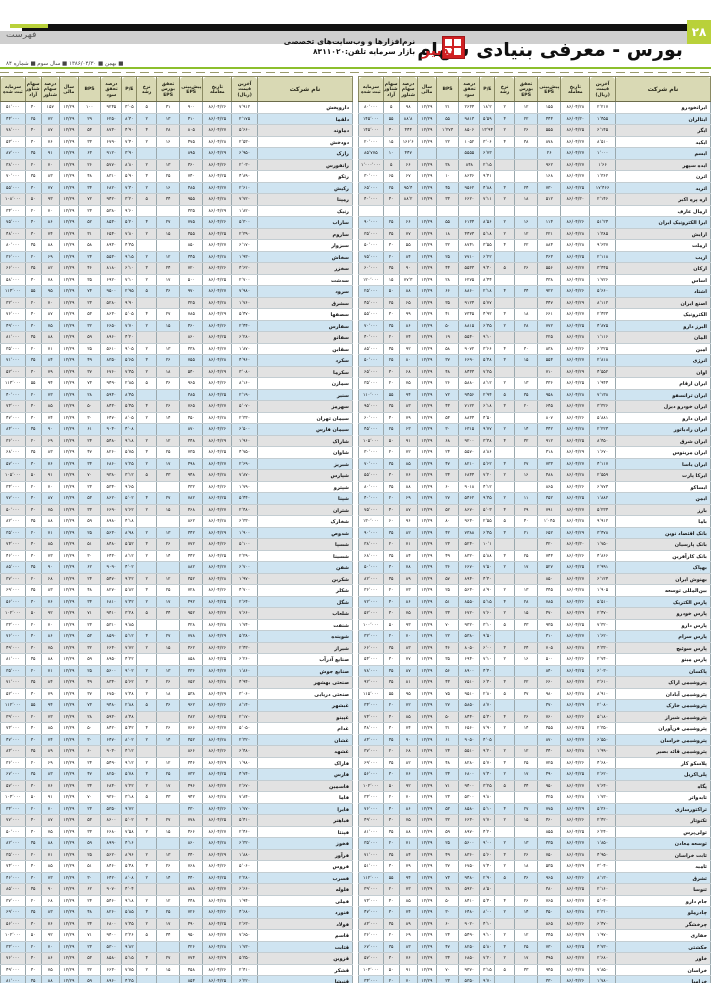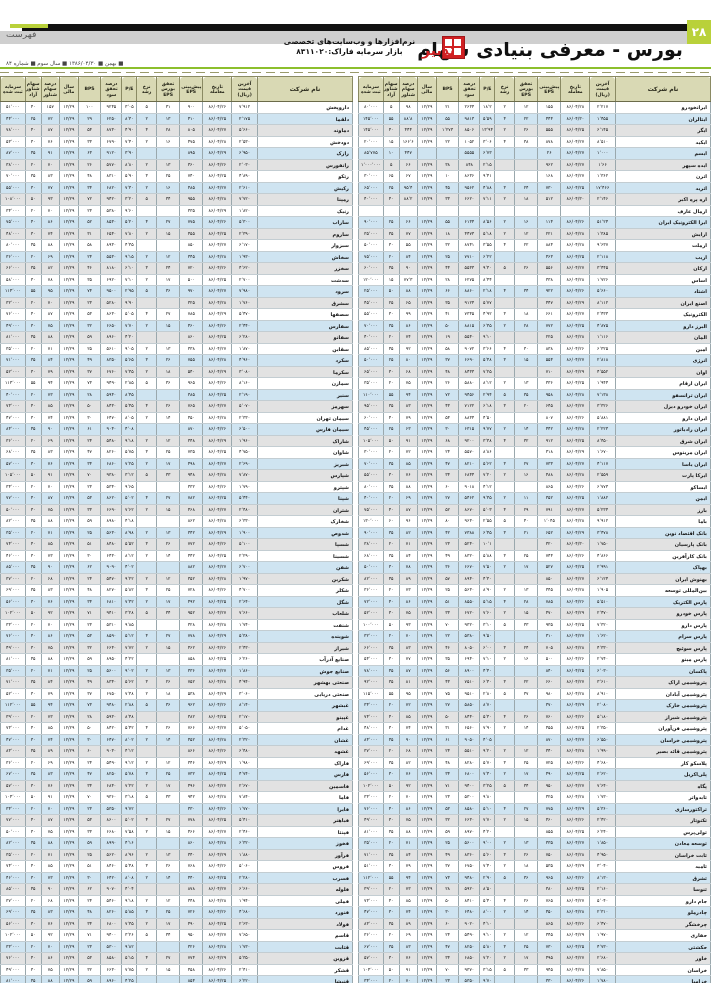--- a/index.html
+++ b/index.html
@@ -17,21 +17,21 @@
   .title{position:absolute;right:28px;top:38px;font-size:19px;font-weight:bold;color:#111;
       letter-spacing:-.5px;white-space:nowrap;}
   .logo{position:absolute;right:243px;top:36px;width:46px;height:22px;}
   .logo-sq{position:absolute;left:20px;top:0;width:21px;height:21px;background:#d02022;border:1px solid #a0161a;}
   .logo-sq i{position:absolute;width:7px;height:7px;background:#fff;display:block;}
   .logo-sq i:nth-child(1){left:2px;top:2px;}
   .logo-sq i:nth-child(2){left:11px;top:2px;}
   .logo-sq i:nth-child(3){left:2px;top:11px;}
   .logo-sq i:nth-child(4){left:11px;top:11px;}
   .logo-word{position:absolute;left:0;top:6px;font-size:14px;color:#d02022;font-weight:bold;}
-  .mast-sub{position:absolute;right:296px;top:37px;text-align:center;font-size:7.5px;line-height:10px;color:#111;font-weight:bold;}
+  .mast-sub{position:absolute;right:296px;top:37px;text-align:right;font-size:7.5px;line-height:10px;color:#111;font-weight:bold;}
   .issue-line{position:absolute;left:6px;top:60px;font-size:5.5px;color:#444;white-space:nowrap;}
   .green-rule{position:absolute;left:0;top:67px;width:711px;height:2px;background:#8cbf2c;}
   .dash-rule{position:absolute;left:0;top:72px;width:711px;height:1px;
       background:repeating-linear-gradient(90deg,#9a9a6a 0 9px,transparent 9px 14px);}
 
   
   .sheet{position:absolute;top:76px;}
   .sheet.right{right:0;width:353px;}
   .sheet.left{left:0;width:353px;}
 
@@ -86,21 +86,21 @@
       <i></i>
         <i></i>
         <i></i>
         <i></i>
     </div>
     <div class="logo-word">تدبیر</div>
   </div>
 
   <div class="mast-sub">
     <div>نرم‌افزارها و وب‌سایت‌های تخصصی</div>
-    <div>بازار سرمایه  فاراک:۸۳۱۱۰۲۰</div>
+    <div>بازار سرمایه  تلفن:۸۳۱۱۰۲۰</div>
   </div>
 
   <div class="issue-line">■ بهمن ■ ۱۳۸۶/۰۴/۳۰ ■ سال سوم ■ شماره ۸۴</div>
   <div class="green-rule"></div>
   <div class="dash-rule"></div>
 </div>
 
 <div class="sheet right">
   <table>
     <colgroup>

